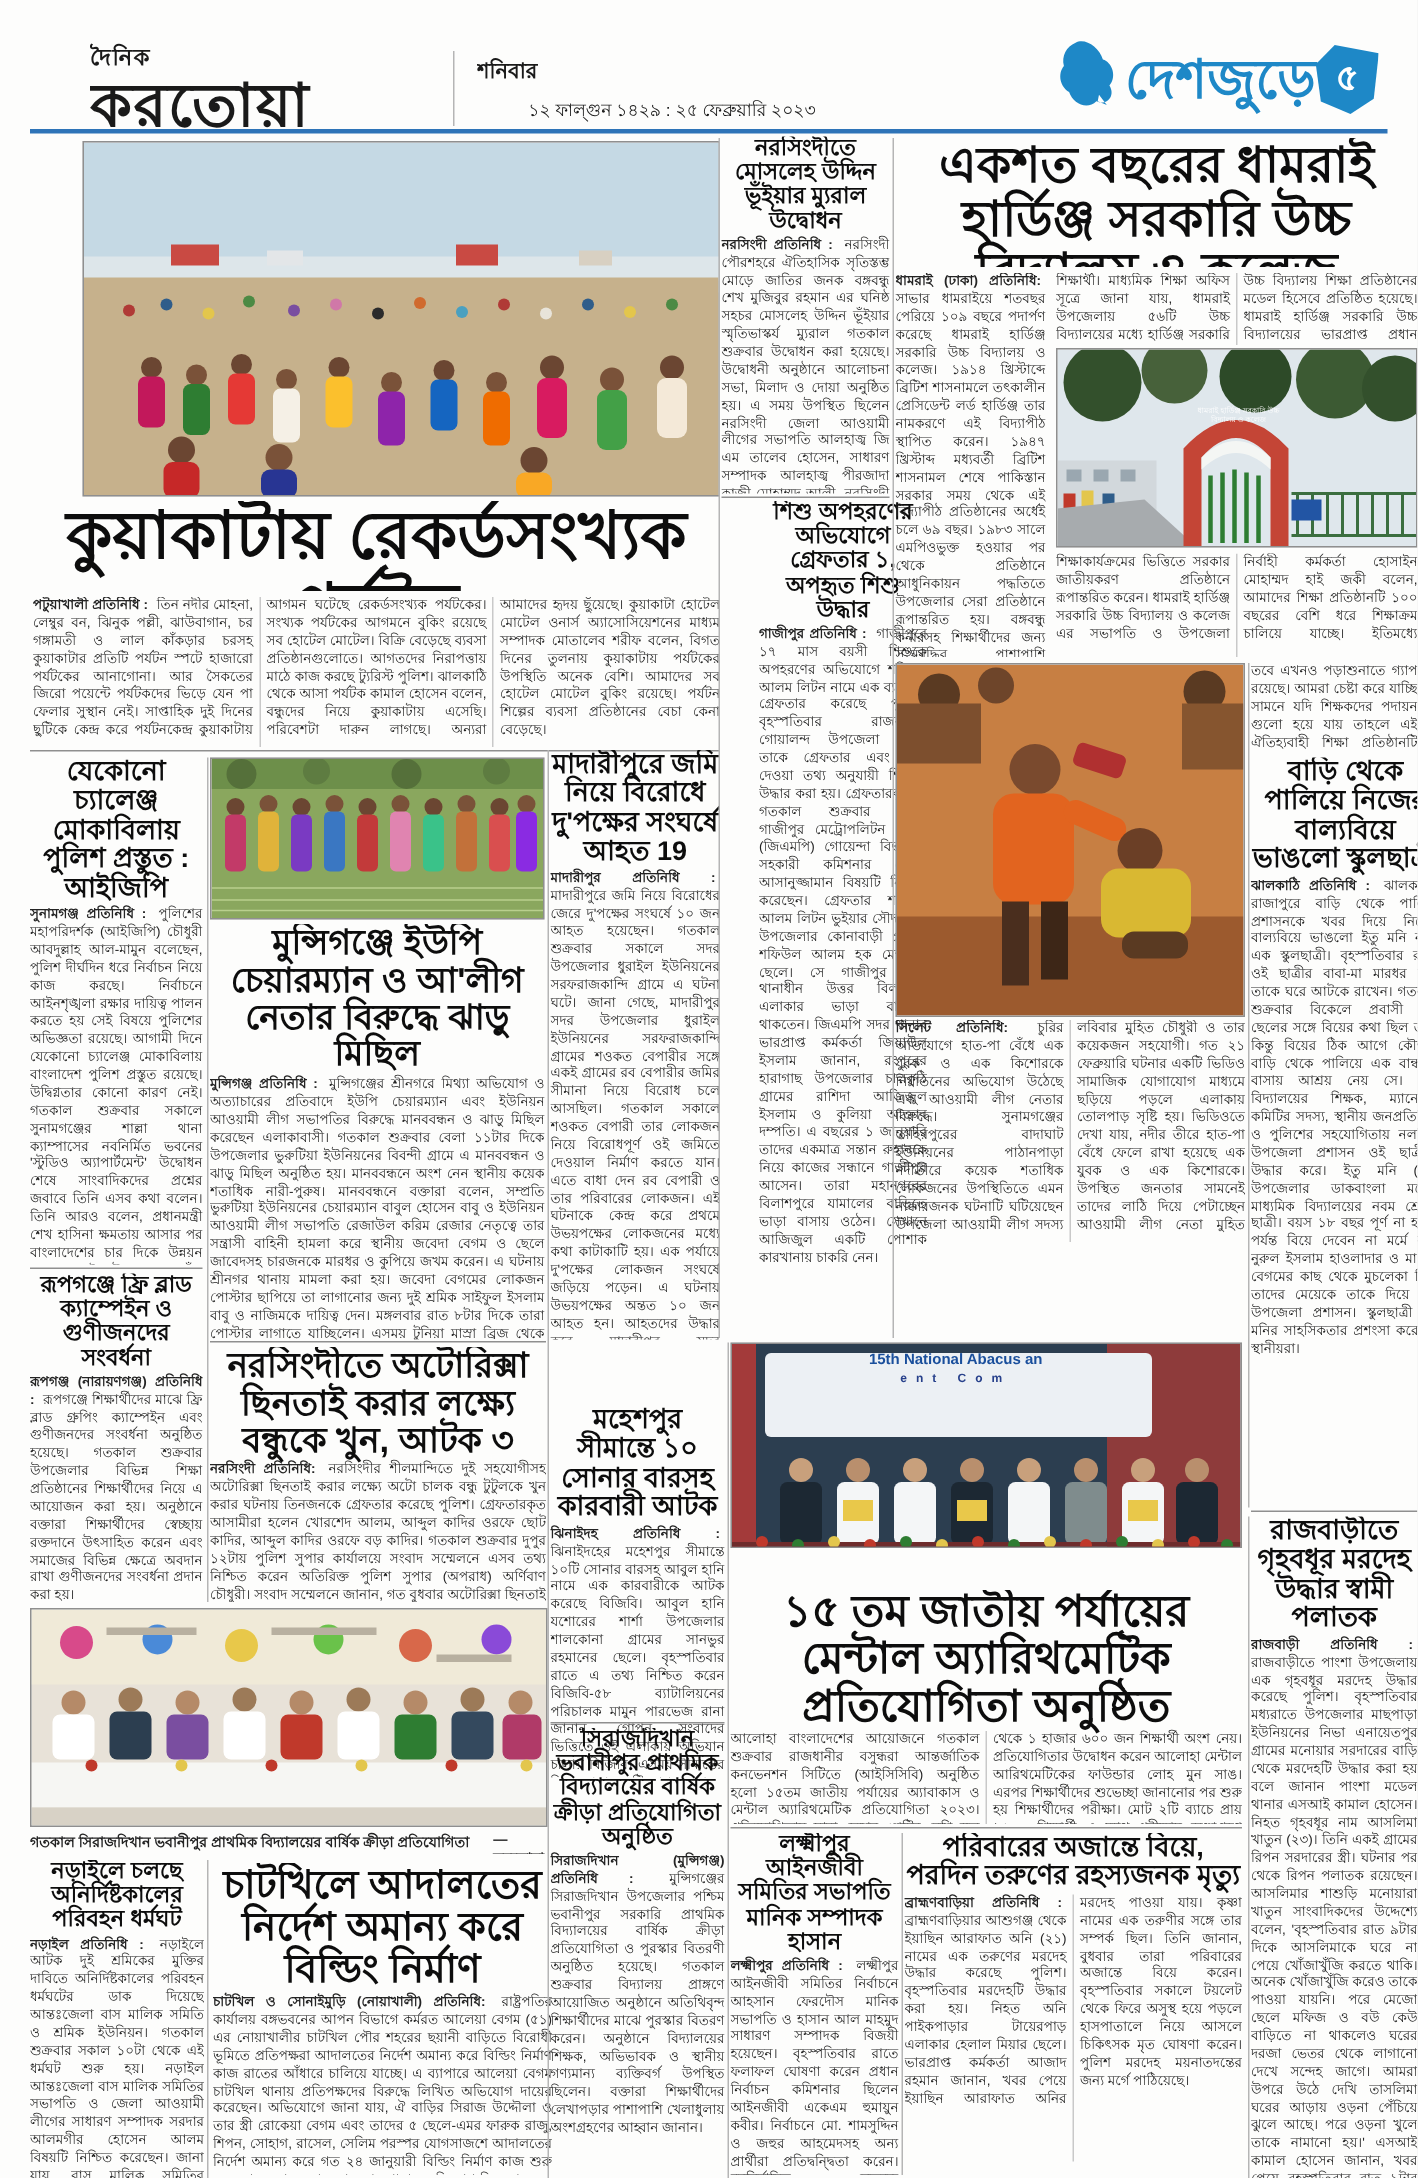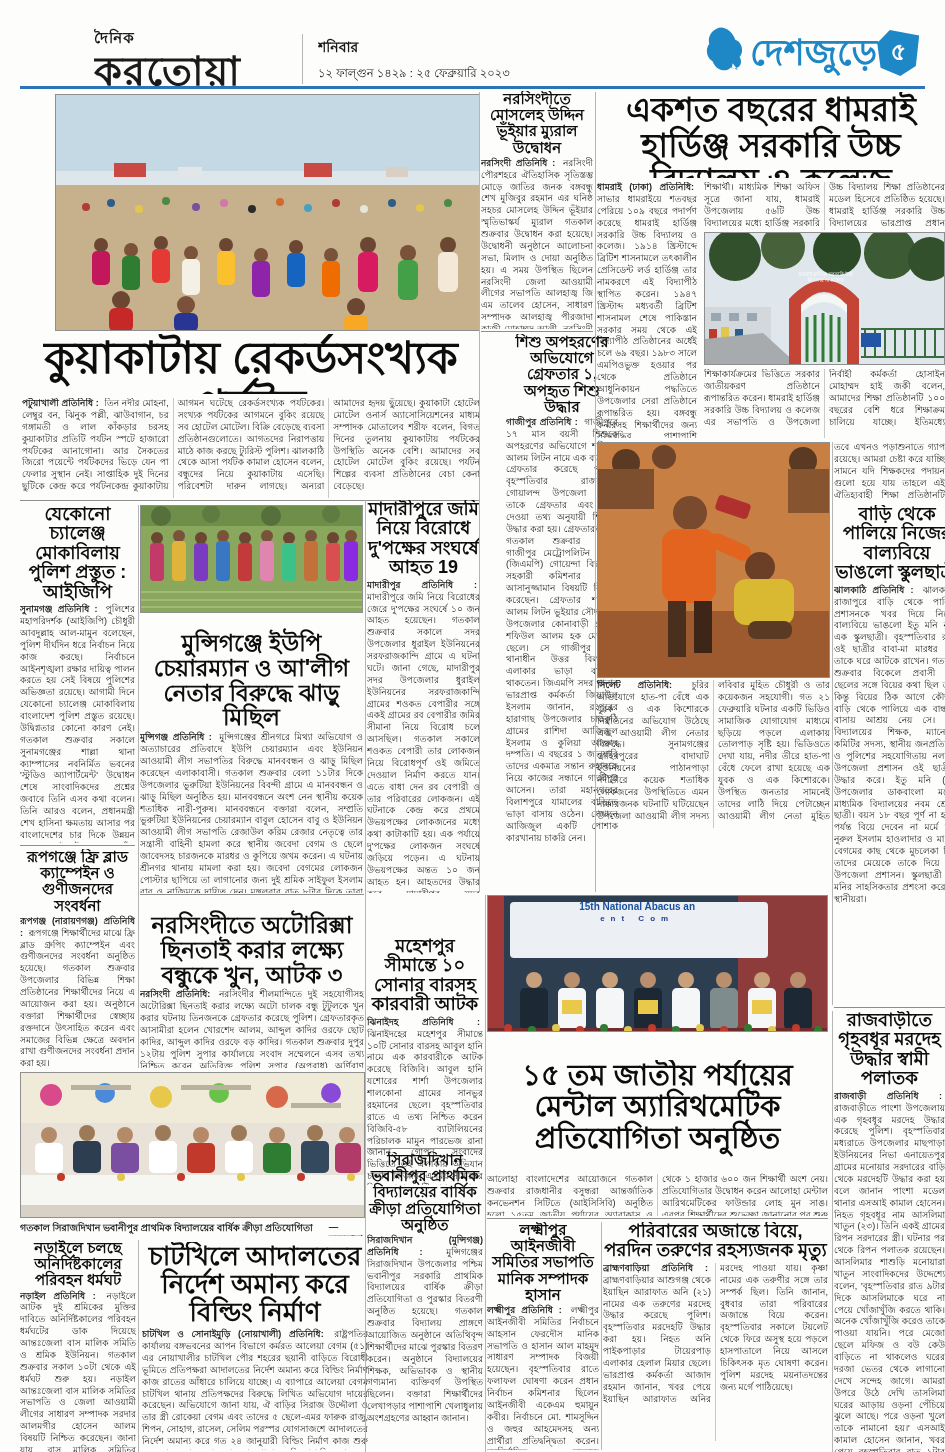--- a/index.html
+++ b/index.html
@@ -3,30 +3,30 @@
 <meta charset="utf-8">
 <style>
   html,body{margin:0;padding:0;background:#f2f2f2;}
   .page{position:relative;width:945px;height:1452px;background:#fdfdfc;margin:0 auto;
         font-family:"Liberation Sans","DejaVu Sans",sans-serif;color:#1a1a1a;overflow:hidden;}
   .abs{position:absolute;box-sizing:border-box;overflow:hidden;}
   
   .logo-top{font-size:15px;font-weight:bold;letter-spacing:1px;}
   .logo-main{font-size:40px;font-weight:900;line-height:1;letter-spacing:1px;}
   .day{font-size:14px;font-weight:bold;}
-  .dateline-top{font-size:11.5px;margin-top:5px;}
+  .dateline-top{font-size:11.5px;margin-top:5px;text-align:center;}
   .section-title{font-size:36px;font-weight:900;color:#1e88c7;line-height:1;}
   .page-badge{width:42px;height:46px;background:#1e88c7;color:#fff;display:flex;align-items:center;justify-content:center;
               font-size:24px;font-weight:bold;clip-path:polygon(30% 0,100% 12%,92% 78%,55% 100%,8% 82%,0 28%);}
   .blue-rule{background:#2e74b8;}
   
   .headline{font-weight:900;text-align:center;line-height:1.08;color:#0d0d0d;}
   .h-xl{font-size:44px;}
   .h-lg{font-size:33px;}
-  .h-md{font-size:23px;margin-top:15px;}
+  .h-md{font-size:23px;}
   .h-sm{font-size:18px;}
   .h-xs{font-size:15px;}
   .body-text{font-size:9px;line-height:1.32;text-align:justify;color:#242424;}
   .dateline{font-weight:bold;margin-right:3px;}
   .cols2{column-count:2;column-gap:9px;column-rule:1px solid #c9c9c9;}
   .cols3{column-count:3;column-gap:9px;column-rule:1px solid #c9c9c9;}
   .vrule{width:1px;background:#b5b5b5;}
   .hrule{height:1px;background:#8f8f8f;}
   .photo{border:1px solid #8f8f8f;background:#ddd;}
   .photo svg{display:block;}
@@ -35,21 +35,21 @@
                   font-size:10px;font-weight:bold;line-height:1.25;}
   .banner-overlay .l2{font-size:8px;letter-spacing:6px;color:#27408b;}
   .gate-sign{position:absolute;left:37%;top:30%;width:27%;text-align:center;color:#fff;font-size:5px;line-height:1.1;}
   .mb2{margin-bottom:2px;}
 </style>
 </head>
 <body>
 
 <div class="page">
 
-  <div class="abs" style="left:60px;top:26px;width:235px;height:60px;margin-left:34px;">
+  <div class="abs" style="left:60px;top:26px;width:235px;height:60px;">
     <div class="logo-top">দৈনিক</div>
     <div class="logo-main">করতোয়া</div>
   </div>
   <div class="abs vrule" style="left:302px;top:34px;height:50px;"></div>
   <div class="abs" style="left:318px;top:36px;width:260px;height:50px;">
     <div class="day">শনিবার</div>
     <div class="dateline-top">১২ ফাল্গুন ১৪২৯ : ২৫ ফেব্রুয়ারি ২০২৩</div>
   </div>
   <div class="abs" style="left:698px;top:22px;width:242px;height:62px;display:flex;align-items:center;gap:0;">
     <span>
@@ -381,21 +381,21 @@
           <circle cx="330" cy="134" r="4" fill="#2e7d32"></circle>
       </g>
       <rect y="150" width="339" height="11" fill="#b89a6a"></rect>
     </svg>
     <div class="banner-overlay">
       <div>15th National Abacus an</div>
       <div class="l2">ent      Com</div>
     </div>
   </div>
   <div class="abs" style="left:487px;top:1060px;width:341px;height:156px;">
-    <div class="headline" style="font-size:29px;margin-bottom:20px;">১৫ তম জাতীয় পর্যায়ের মেন্টাল অ্যারিথমেটিক প্রতিযোগিতা অনুষ্ঠিত</div>
+    <div class="headline" style="font-size:29px;margin-bottom:0;">১৫ তম জাতীয় পর্যায়ের মেন্টাল অ্যারিথমেটিক প্রতিযোগিতা অনুষ্ঠিত</div>
     <div class="body-text cols2" style="height:76px;">আলোহা বাংলাদেশের আয়োজনে গতকাল শুক্রবার রাজধানীর বসুন্ধরা আন্তর্জাতিক কনভেনশন সিটিতে (আইসিসিবি) অনুষ্ঠিত হলো ১৫তম জাতীয় পর্যায়ের অ্যাবাকাস ও মেন্টাল অ্যারিথমেটিক প্রতিযোগিতা ২০২৩। প্রতিযোগিতায় সারা দেশের ৫শটির বেশি স্কুল থেকে ১ হাজার ৬০০ জন শিক্ষার্থী অংশ নেয়। প্রতিযোগিতার উদ্বোধন করেন আলোহা মেন্টাল আরিথমেটিকের ফাউন্ডার লোহ মুন সাঙ। এরপর শিক্ষার্থীদের শুভেচ্ছা জানানোর পর শুরু হয় শিক্ষার্থীদের পরীক্ষা। মোট ২টি ব্যাচে প্রায় ১৬০০ শিক্ষার্থী এ ম্যাথ পরীক্ষায় অংশগ্রহণ করেন। এদিন বিকেলে দ্বিতীয় পর্বে প্রতিযোগিতার পুরস্কার বিতরণ করা হয়।</div>
   </div>
   <div class="abs hrule" style="left:487px;top:1218px;width:341px;"></div>
 
   <div class="abs" style="left:487px;top:1222px;width:112px;height:228px;">
     <div class="headline h-xs mb2">লক্ষ্মীপুর আইনজীবী সমিতির সভাপতি মানিক সম্পাদক হাসান</div>
     <div class="body-text">
       <span class="dateline">লক্ষ্মীপুর প্রতিনিধি :</span>
       <span>লক্ষ্মীপুর আইনজীবী সমিতির নির্বাচনে আহসান ফেরদৌস মানিক সভাপতি ও হাসান আল মাহমুদ সাধারণ সম্পাদক বিজয়ী হয়েছেন। বৃহস্পতিবার রাতে ফলাফল ঘোষণা করেন প্রধান নির্বাচন কমিশনার ছিলেন আইনজীবী একেএম হুমায়ুন কবীর। নির্বাচনে মো. শামসুদ্দিন ও জহুর আহমেদসহ অন্য প্রার্থীরা প্রতিদ্বন্দ্বিতা করেন। নবনির্বাচিত নেতৃবৃন্দ আইনজীবীদের কল্যাণে কাজ করার প্রতিশ্রুতি দেন।</span>
     </div>

